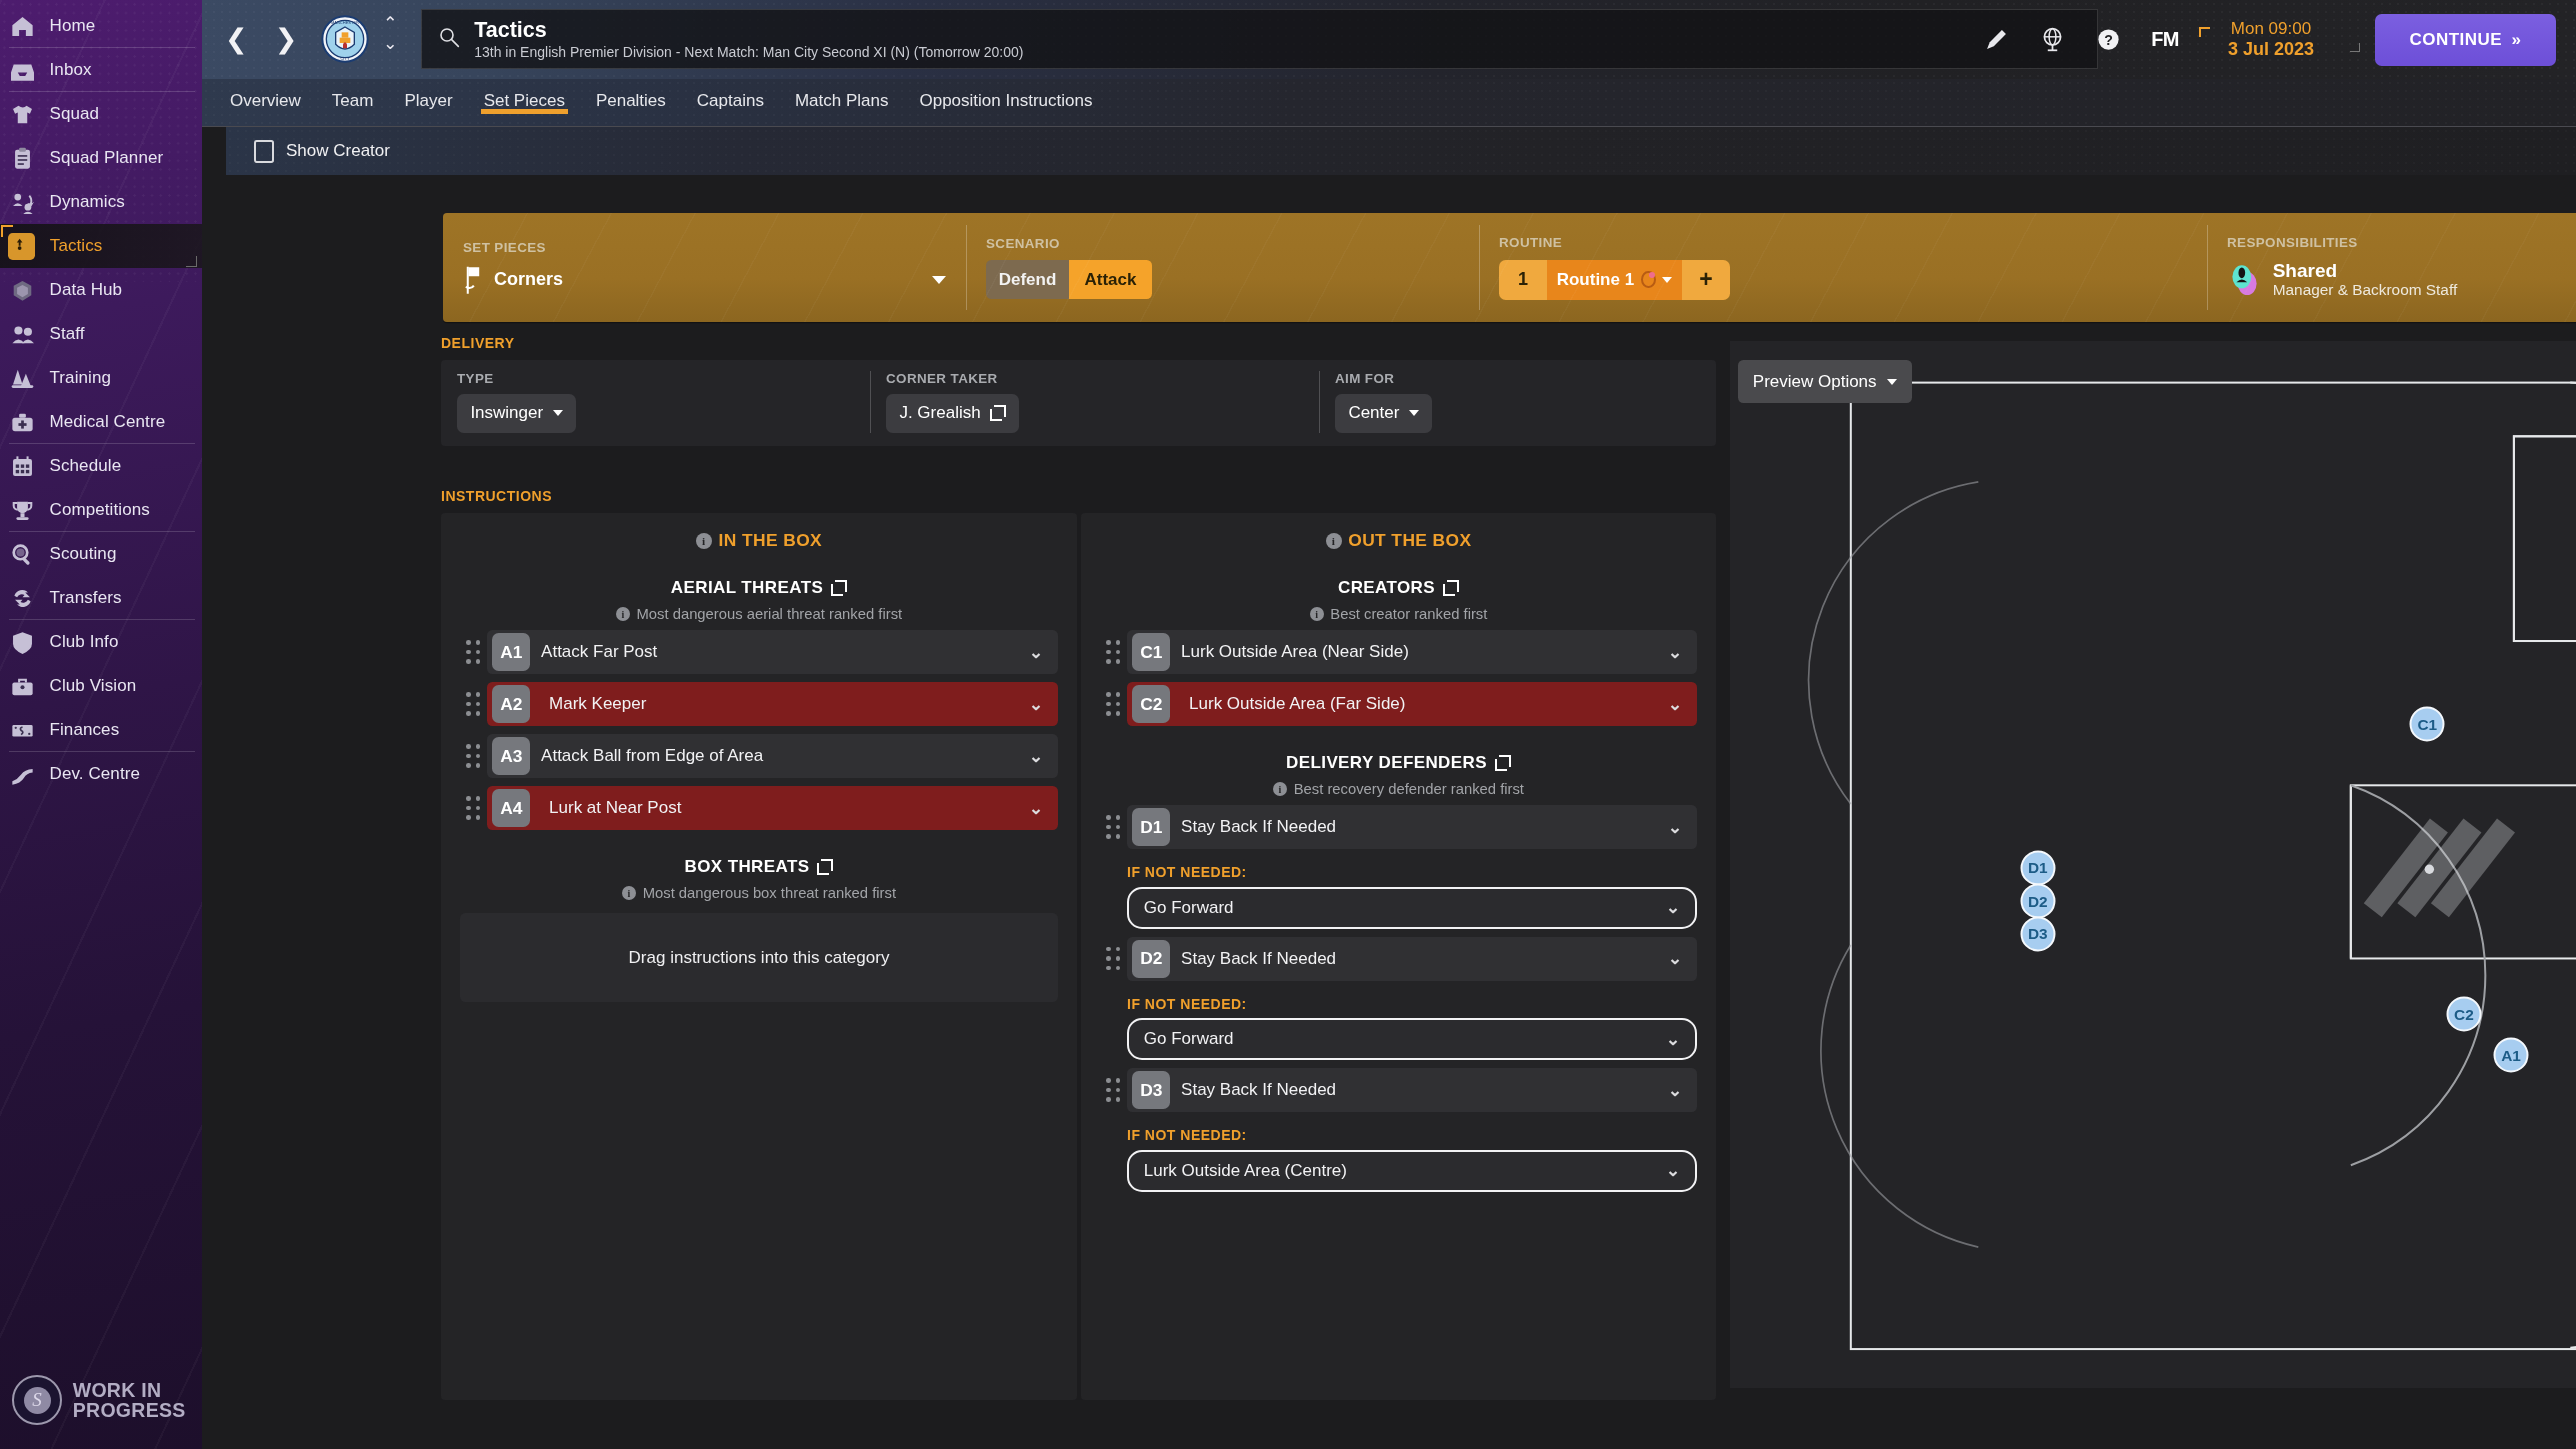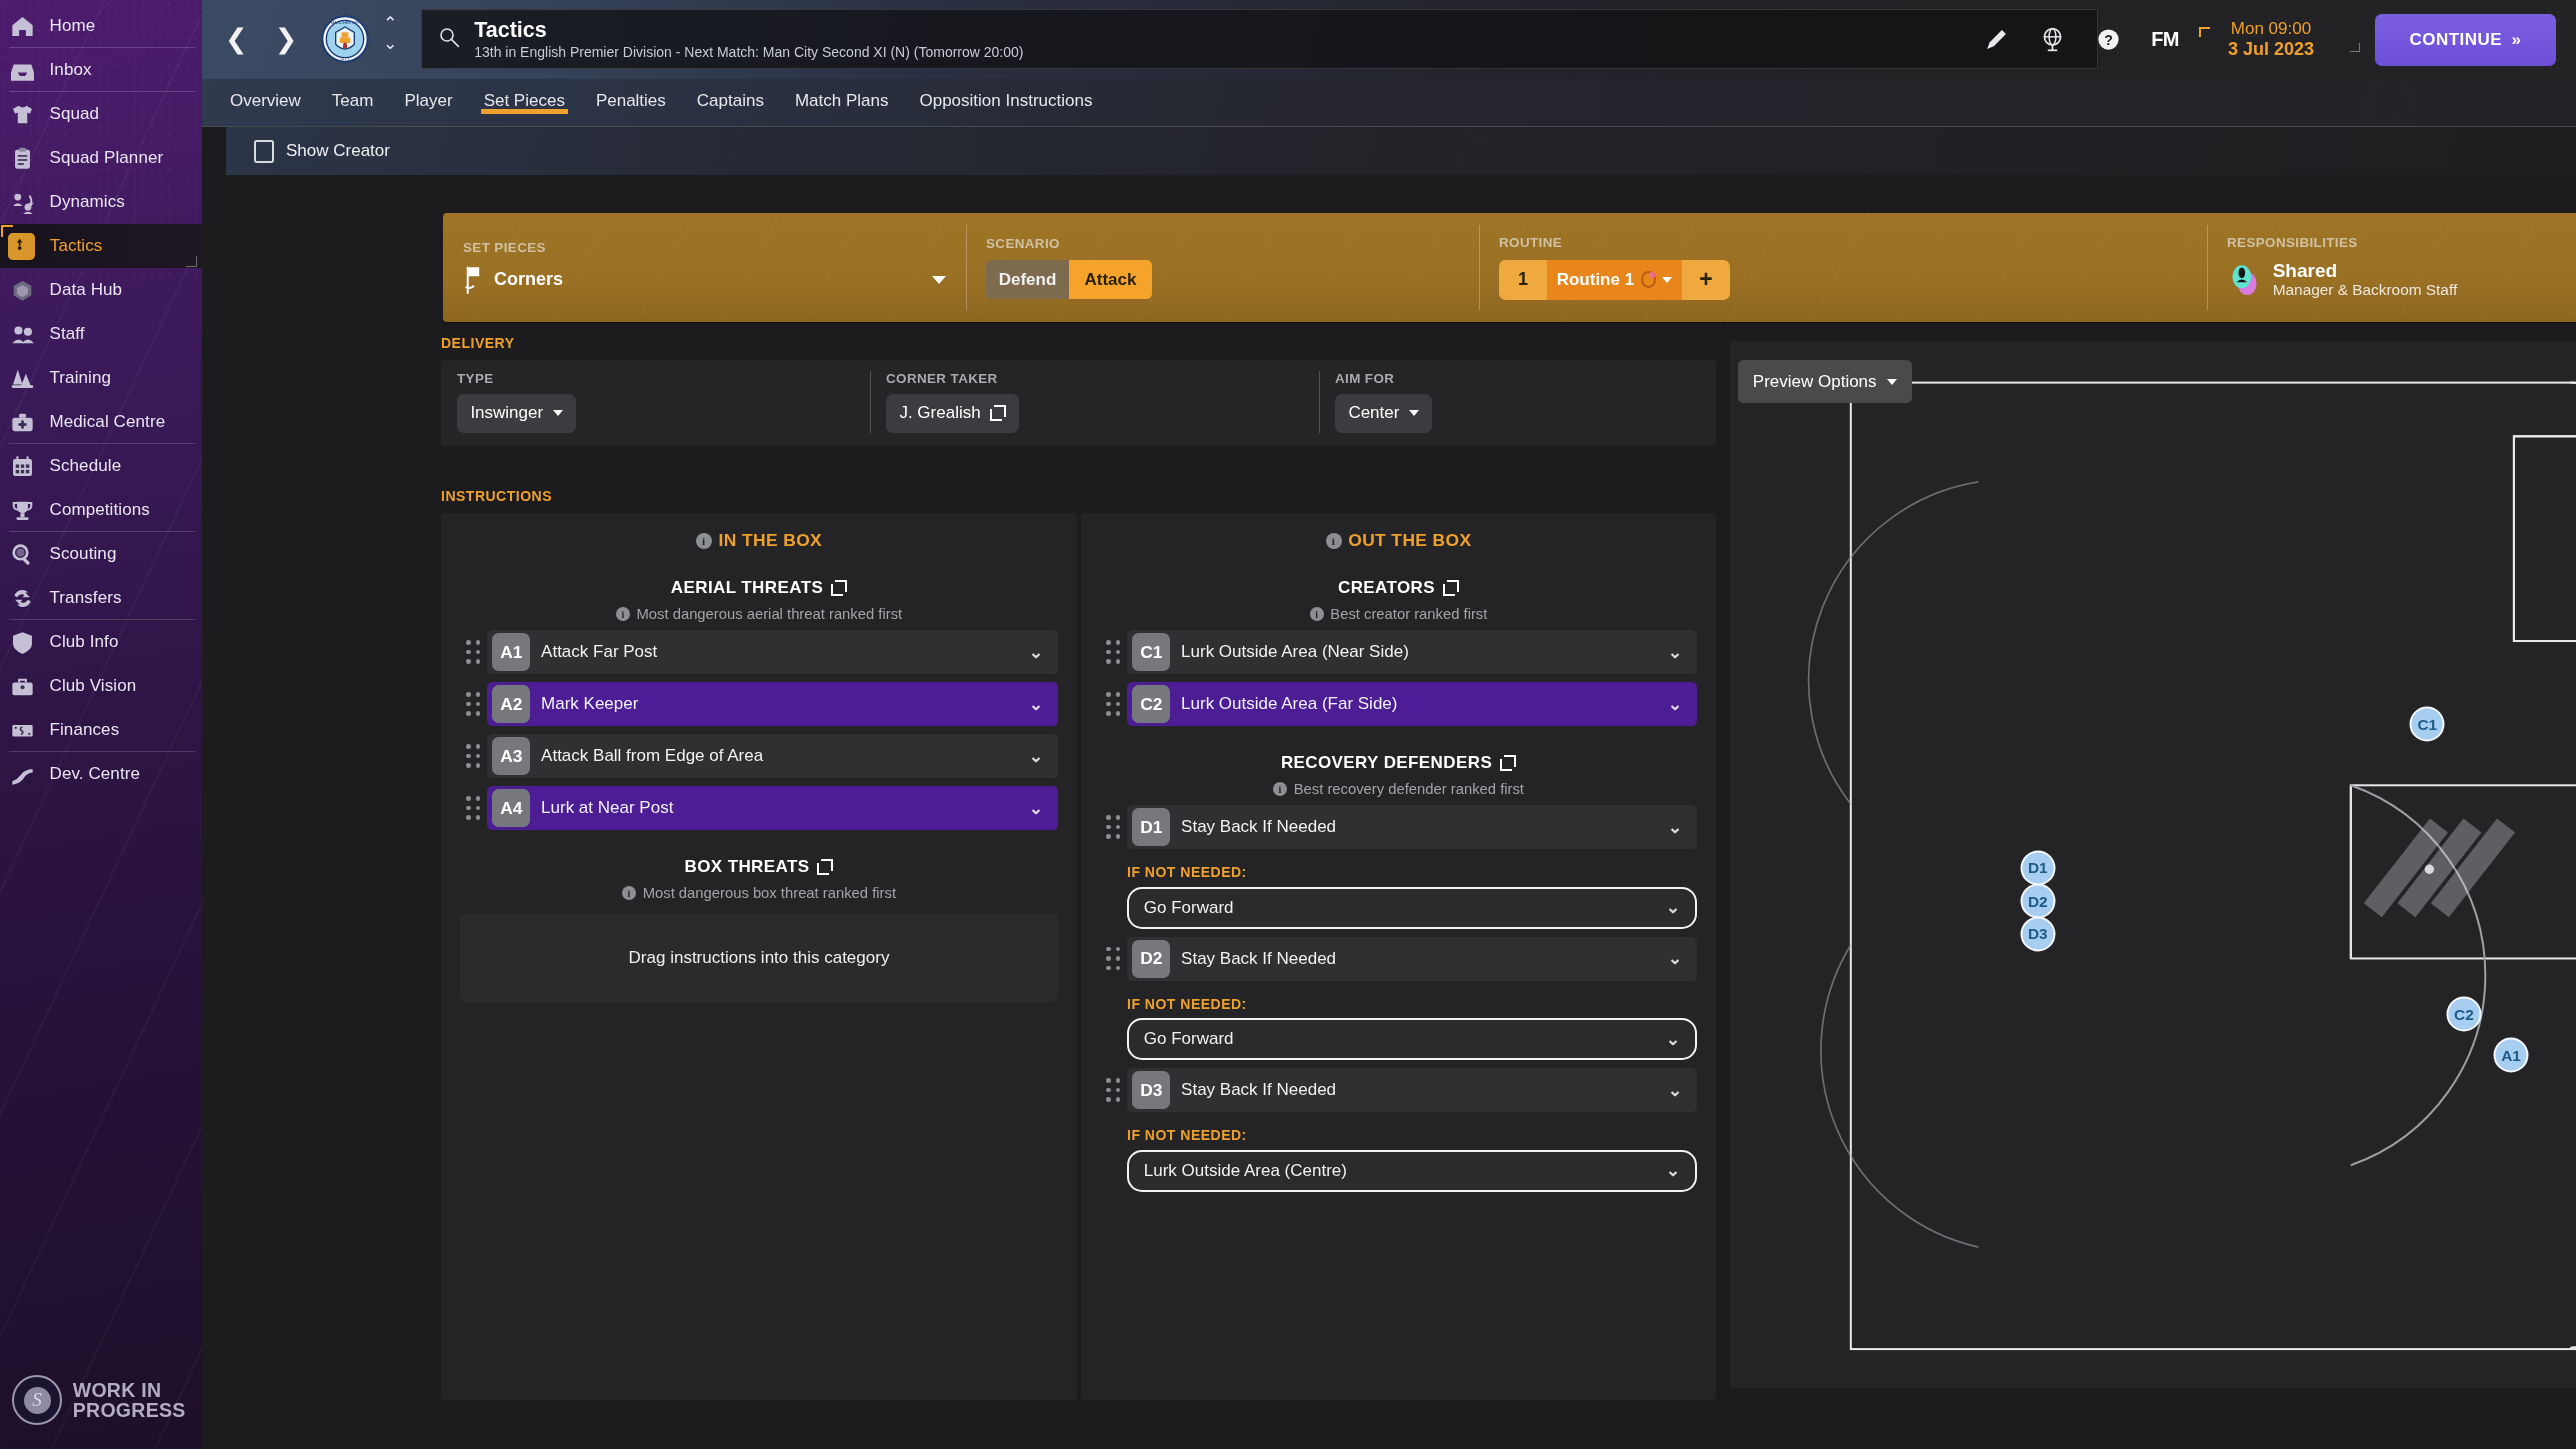--- a/index.html
+++ b/index.html
@@ -225,21 +225,21 @@
   .info-dot.sm{width:14px;height:14px;font-size:10px;}
   .grp-title{ text-align:center; color:#ffffff; font-size:17px; font-weight:bold; letter-spacing:0.4px; margin-top:27px; display:flex; align-items:center; justify-content:center; gap:8px;}
   .grp-sub{ text-align:center; color:#a2a4a8; font-size:14.8px; margin-top:8px; display:flex; align-items:center; justify-content:center; gap:6.7px;}
   .row-item{ display:flex; align-items:center; margin-top:8px; }
   .drag-h{ width:27px; height:27px; flex:none; display:grid; grid-template-columns:repeat(2,5.4px); grid-template-rows:repeat(3,5.4px); gap:4px; justify-content:center; align-content:center; cursor:grab;}
   .drag-h i{ width:4.7px;height:4.7px;border-radius:50%;background:#8c8e92;display:block;}
   .row-pill{
     flex:1; height:44px; background:#303033; border-radius:5.4px; display:flex; align-items:center;
     padding-right:14.8px; cursor:pointer; position:relative;
   }
-  .row-pill.alt{ background:#4c1d95;}
+  .row-pill.alt{ background:#7f1d1d;gap:8px;}
   .code{
     width:38px;height:38px;margin:0 10.7px 0 5.4px; background:#76787d; border-radius:6.7px; color:#fff;
     font-size:17.4px; font-weight:bold; display:flex; align-items:center; justify-content:center; flex:none;
   }
   .row-text{ flex:1; color:#f2f2f4; font-size:17px;}
   .cv{ color:#dcdcdf; font-size:17.4px; line-height:0.9; font-weight:bold;}
   .dropzone{
     margin-top:12px; height:89px; background:#2b2b2e; border-radius:5.4px;
     display:flex; align-items:center; justify-content:center; color:#f0f0f2; font-size:17px;
   }
@@ -774,21 +774,21 @@
             </span>
             <div class="row-pill alt">
               <span class="code">C2</span>
               <span class="row-text">Lurk Outside Area (Far Side)</span>
               <span class="cv">⌄</span>
             </div>
           </div>
         </div>
 
       <div class="grp-title">
-        <span>RECOVERY DEFENDERS</span>
+        <span>DELIVERY DEFENDERS</span>
         <span class="ext-ico"></span>
       </div>
       <div class="grp-sub">
         <span class="info-dot sm">i</span>
         <span>Best recovery defender ranked first</span>
       </div>
       <div id="defender-rows">
           <div class="row-item">
             <span class="drag-h">
               <i></i>

